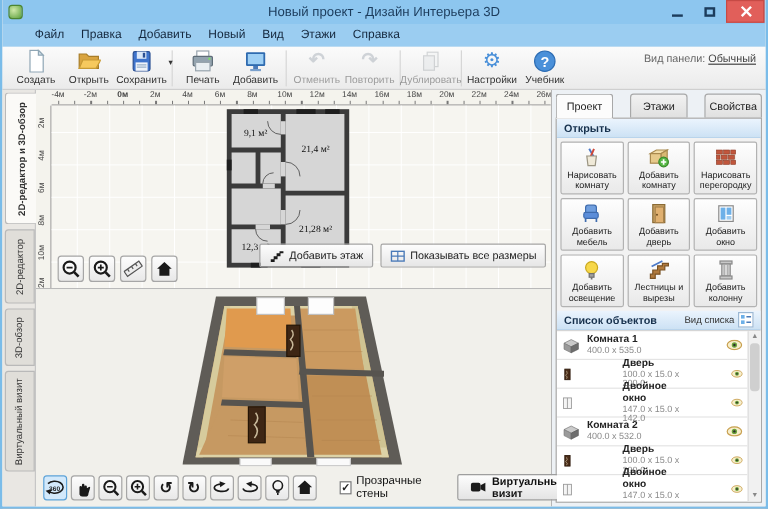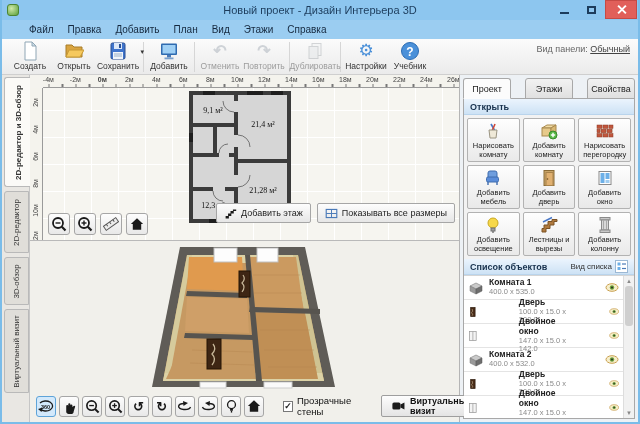--- a/index.html
+++ b/index.html
@@ -137,21 +137,21 @@
       <div class="win-btn close-btn">
           <div class="close-glyph"></div>
         </div>
     </div>
   </div>
 
   <div class="menubar">
     <span class="menu-item">Файл</span>
     <span class="menu-item">Правка</span>
     <span class="menu-item">Добавить</span>
-    <span class="menu-item">План</span>
+    <span class="menu-item">Новый</span>
     <span class="menu-item">Вид</span>
     <span class="menu-item">Этажи</span>
     <span class="menu-item">Справка</span>
   </div>
 
   <div class="toolbar">
     <div class="tbtn">
       <svg viewBox="0 0 20 20">
         <path d="M5 1h7l4 4v14H5z" fill="#ffffff" stroke="#8fa6b5"></path>
         <path d="M12 1l4 4h-4z" fill="#cfe0ea" stroke="#8fa6b5"></path>
@@ -171,20 +171,29 @@
         <rect x="6" y="2" width="8" height="6" fill="#dce8f8"></rect>
         <rect x="11" y="3" width="2" height="4" fill="#2a4f92"></rect>
         <rect x="5" y="11" width="10" height="7" fill="#f0f4fa"></rect>
         <line x1="6" y1="13" x2="14" y2="13" stroke="#9ab0c8"></line>
         <line x1="6" y1="15" x2="14" y2="15" stroke="#9ab0c8"></line>
       </svg>
       <span>Сохранить</span>
       <span class="save-arrow">▾</span>
     </div>
     <div class="tsep"></div>
+    <div class="tbtn">
+      <svg viewBox="0 0 20 20">
+        <rect x="5" y="1.5" width="10" height="5" fill="#ffffff" stroke="#98a4ad"></rect>
+        <rect x="2" y="6" width="16" height="8" rx="1" fill="#93a3af" stroke="#5f6d78"></rect>
+        <rect x="4" y="11" width="12" height="7" fill="#e9eef2" stroke="#98a4ad"></rect>
+        <circle cx="15.5" cy="8" r="1" fill="#7fdc6a"></circle>
+      </svg>
+      <span>Печать</span>
+    </div>
     <div class="tbtn">
       <svg viewBox="0 0 20 20">
         <rect x="2" y="2.5" width="16" height="11.5" rx="1" fill="#2f6bb0"></rect>
         <rect x="3.5" y="4" width="13" height="8.5" fill="#9fd0f5"></rect>
         <rect x="8" y="14" width="4" height="2.5" fill="#4a7ab8"></rect>
         <rect x="5.5" y="16.5" width="9" height="1.8" fill="#7aa0cc"></rect>
       </svg>
       <span>Добавить</span>
     </div>
     <div class="tsep"></div>

